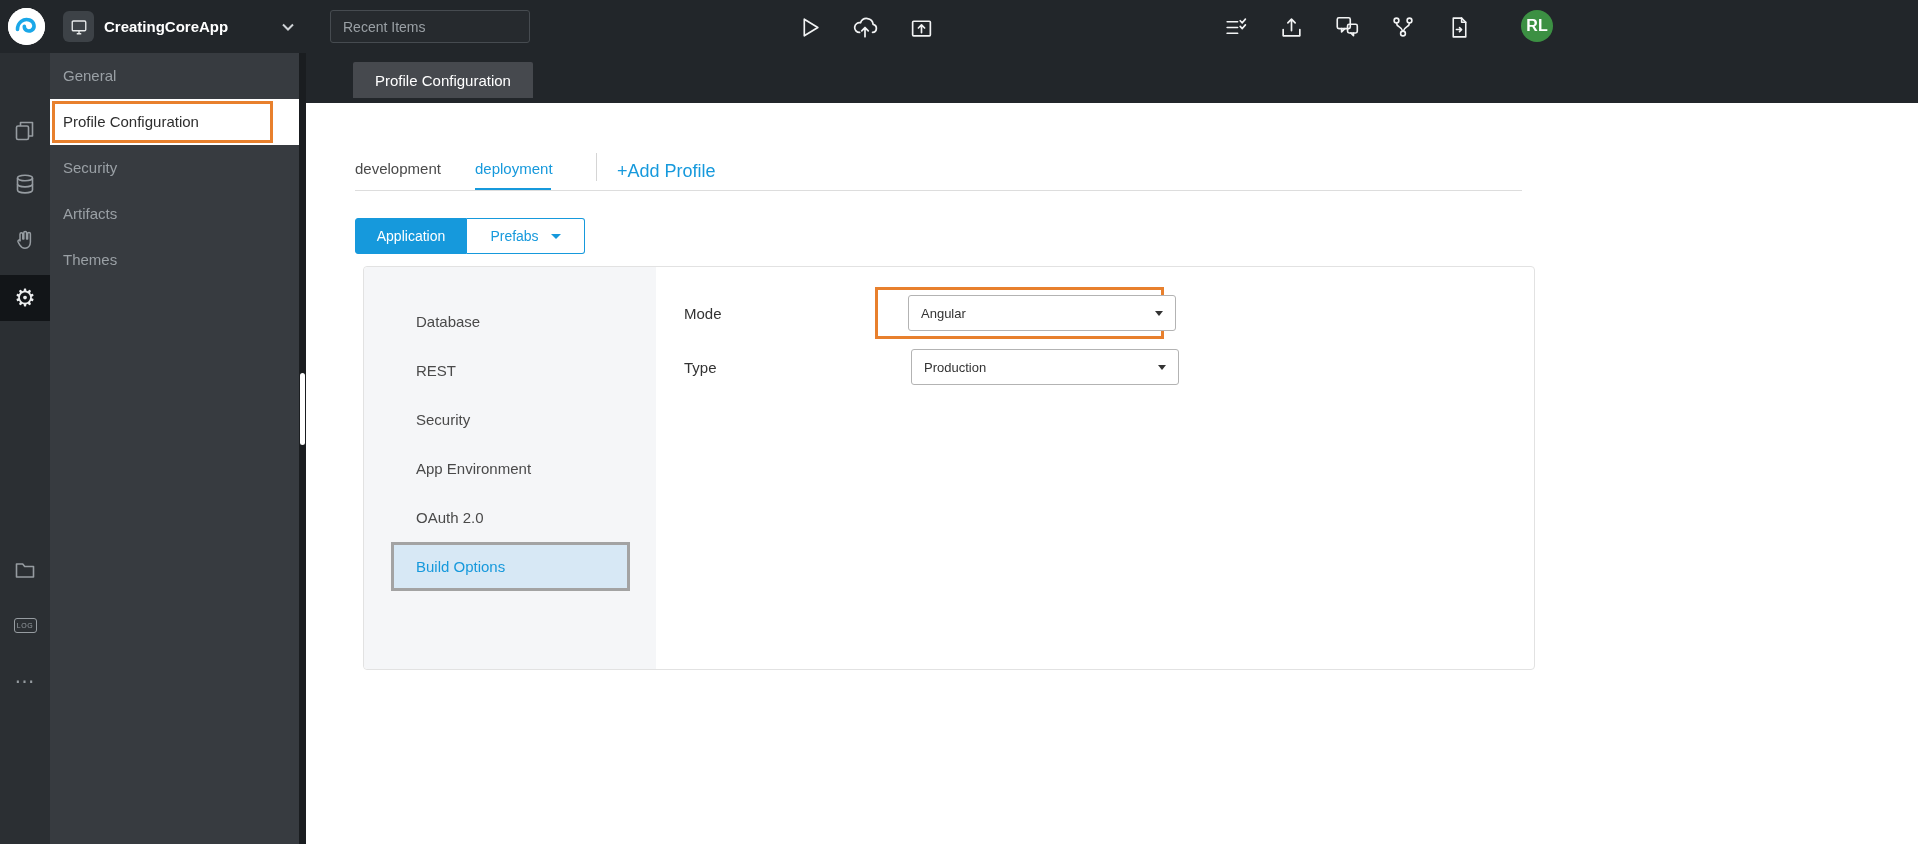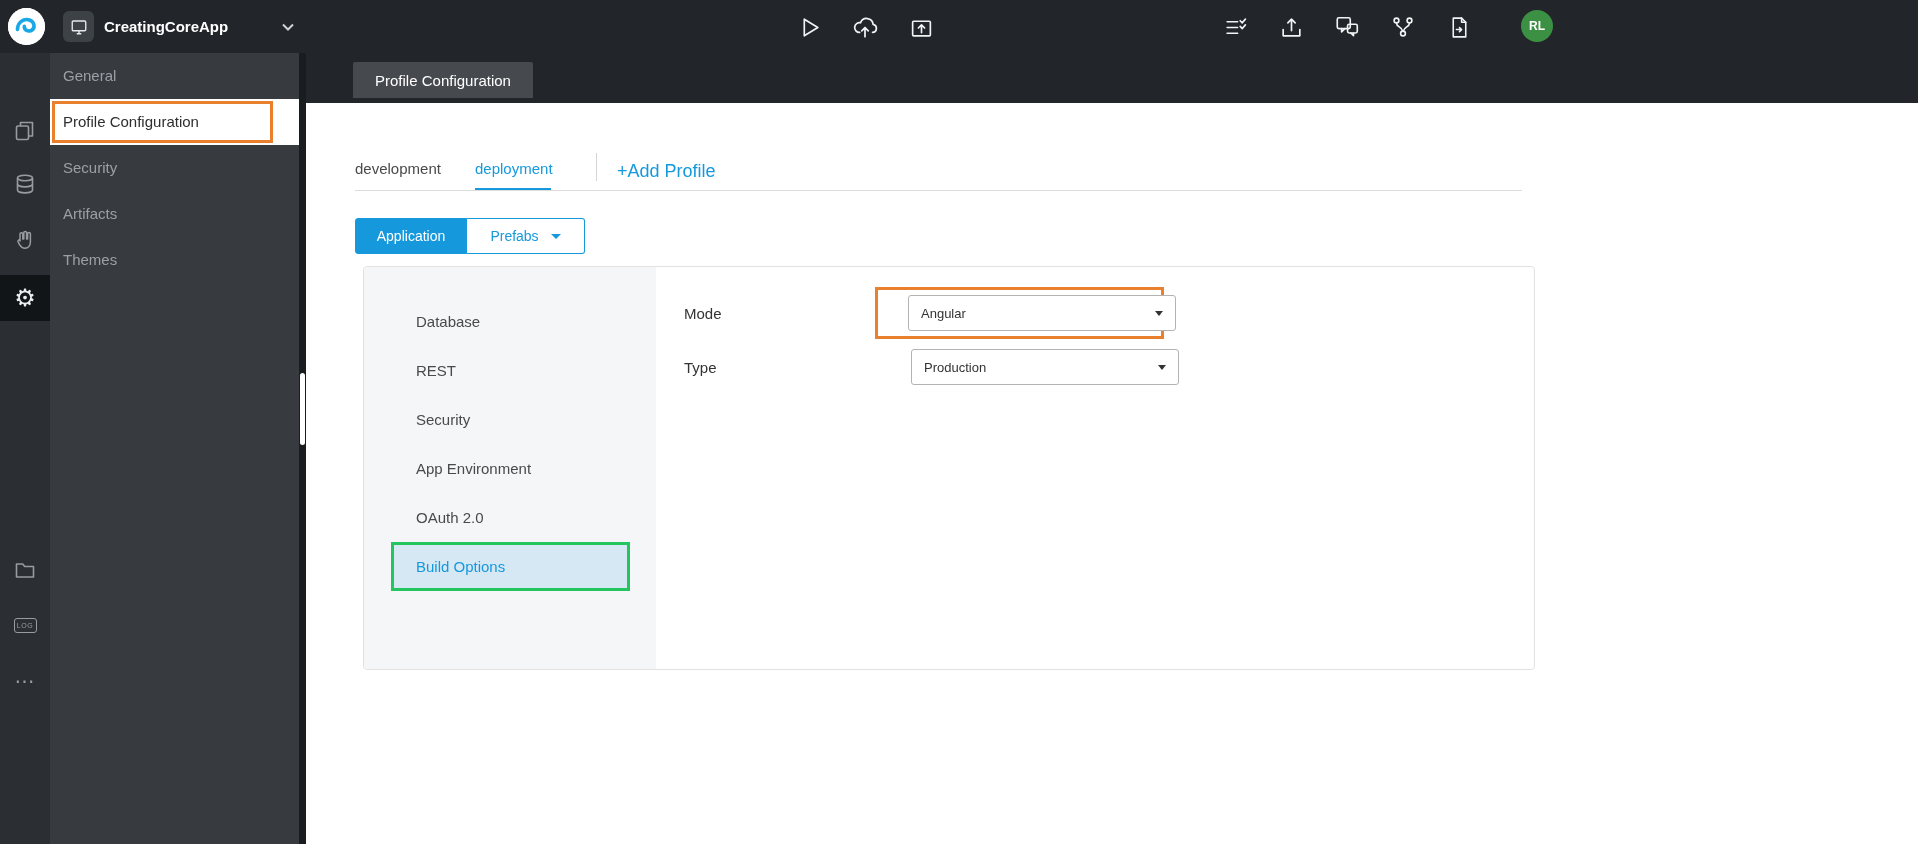--- a/index.html
+++ b/index.html
@@ -12,21 +12,21 @@
           display:flex; align-items:center; justify-content:center; cursor:pointer; }
   .app-chip { position:absolute; left:63px; top:11px; width:31px; height:31px; border-radius:6px; background:#3d4247;
           display:flex; align-items:center; justify-content:center; cursor:pointer; }
   .app-name { position:absolute; left:104px; top:0; height:53px; line-height:53px; color:#fff; font-size:15px; font-weight:bold; cursor:pointer; }
   .name-caret { position:absolute; left:282px; top:23px; cursor:pointer; }
   .recent { position:absolute; left:330px; top:10px; width:200px; height:33px; background:#262a2e; border:1px solid #464b50;
           border-radius:3px; color:#9aa0a5; font-size:14px; padding:0 12px; outline:none; }
   .recent::placeholder { color:#9aa0a5; }
   .tb-icon { position:absolute; top:12px; width:30px; height:30px; display:flex; align-items:center; justify-content:center; cursor:pointer; }
   .avatar { position:absolute; left:1521px; top:10px; width:32px; height:32px; border-radius:50%; background:#3c9043;
-          color:#fff; font-size:12px; font-weight:bold; display:flex; align-items:center; justify-content:center; cursor:pointer; }
+          color:#fff; font-size:16px; font-weight:bold; display:flex; align-items:center; justify-content:center; cursor:pointer; }
 
   
   .rail { position:absolute; left:0; top:53px; width:50px; height:791px; background:#2b2f33; }
   .rail-icon { position:absolute; left:0; width:50px; height:30px; display:flex; align-items:center; justify-content:center; cursor:pointer; }
   .rail-active { position:absolute; left:0; top:222px; width:50px; height:46px; background:#121518;
           display:flex; align-items:center; justify-content:center; cursor:pointer; }
   .gear-glyph { color:#eceeef; font-size:24px; line-height:1; }
   .log-box { width:23px; height:15px; border:1.5px solid #969ca1; border-radius:3px; color:#969ca1; font-size:7px;
           display:flex; align-items:center; justify-content:center; letter-spacing:.5px; }
   .dots { color:#969ca1; font-size:20px; line-height:10px; letter-spacing:1px; }
@@ -57,21 +57,21 @@
   .toggle { position:absolute; left:49px; top:115px; display:flex; height:36px; }
   .btn-application { width:112px; background:#1699dc; color:#fff; font-size:14px; border:1px solid #1699dc;
           border-radius:3px 0 0 3px; display:flex; align-items:center; justify-content:center; cursor:pointer; }
   .btn-prefabs { width:118px; background:#fff; color:#1699dc; font-size:14px; border:1px solid #1699dc; border-left:none;
           border-radius:0 3px 3px 0; display:flex; align-items:center; justify-content:center; gap:12px; cursor:pointer; }
   .caret-blue { width:0; height:0; border-left:5px solid transparent; border-right:5px solid transparent; border-top:5px solid #1699dc; }
 
   .panel { position:absolute; left:57px; top:163px; width:1172px; height:404px; border:1px solid #e2e2e2; border-radius:4px; background:#fff; }
   .subnav { position:absolute; left:0; top:0; width:292px; height:100%; background:#f5f6f8; border-radius:4px 0 0 4px; padding-top:30px; }
   .sn-item { height:49px; line-height:49px; padding-left:52px; font-size:15px; color:#4a4a4a; cursor:pointer; }
-  .sn-active-wrap { margin:0 26px 0 27px; border:3px solid #22c55e; height:49px; }
+  .sn-active-wrap { margin:0 26px 0 27px; border:3px solid #a3a3a3; height:49px; }
   .sn-item.active { height:43px; line-height:43px; padding-left:22px; background:#d7e8f5; color:#1699dc; }
 
   .form-label { position:absolute; font-size:15px; color:#333; }
   .lbl-mode { left:320px; top:38px; }
   .lbl-type { left:320px; top:92px; }
   .mode-annotation { position:absolute; left:511px; top:20px; width:289px; height:52px; border:3px solid #e8802d; padding:5px 0 0 9px; }
   .select { width:268px; height:36px; border:1px solid #b3b3b3; border-radius:3px; background:#fff; display:flex;
           align-items:center; justify-content:space-between; padding:0 12px; font-size:13px; color:#333; cursor:pointer;margin-left:21px; }
   .type-select { position:absolute; left:526px; top:82px; }
   .caret-dark { width:0; height:0; border-left:4.5px solid transparent; border-right:4.5px solid transparent; border-top:5px solid #333; }
@@ -102,20 +102,21 @@
       </span>
     </div>
 
     <div class="app-name">CreatingCoreApp</div>
     <span class="name-caret">
       <svg width="12" height="8" viewBox="0 0 12 8" fill="none" stroke="#cfd3d6" stroke-width="2">
           <path d="M1 1.5 6 6.5 11 1.5"></path>
         </svg>
     </span>
 
+    <input class="recent" placeholder="Recent Items" style="">
 
     <div class="tb-icon" style="left:794px;">
       <span>
         <svg width="25" height="25" viewBox="0 0 24 24" fill="none" stroke="#f2f3f4" stroke-width="1.6" stroke-linejoin="round">
             <path d="M7 4l13 8-13 8z"></path>
           </svg>
       </span>
     </div>
     <div class="tb-icon" style="left:850px;">
       <span>

